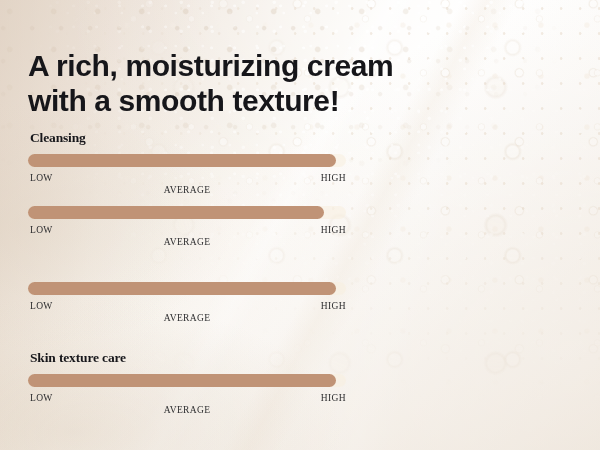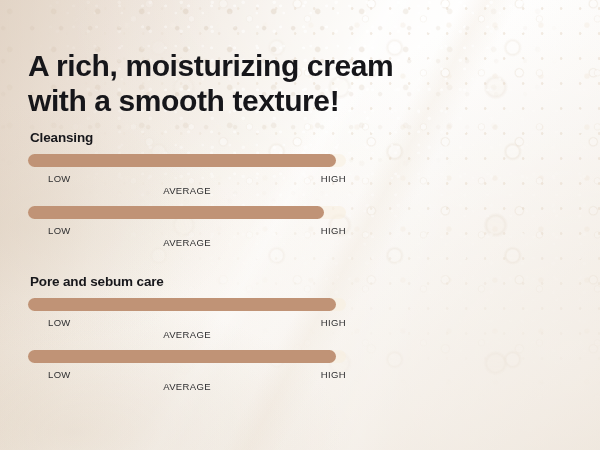--- a/index.html
+++ b/index.html
@@ -175,20 +175,21 @@
     color: #16161a;
     letter-spacing: -0.4px;
     white-space: pre-line;
   }
 
   .metrics {
     position: absolute;
     left: 28px;
     top: 130px;
     width: 318px;
+    font-family: Liberation Serif, serif;
   }
 
   .metric {
     position: relative;
     height: 68px;
   }
 
   .metric-label {
     font-size: 13.5px;
     font-weight: bold;
@@ -221,21 +222,21 @@
     margin-top: 6px;
     height: 12px;
     width: 318px;
     font-size: 9.5px;
     letter-spacing: 0.35px;
     color: #2e2e30;
   }
 
   .scale .s-low {
     position: absolute;
-    left: 20px;
+    left: 2px;
     top: 0;
   }
 
   .scale .s-avg {
     position: absolute;
     left: 50%;
     top: 12px;
     transform: translateX(-50%);
   }
 
@@ -286,32 +287,32 @@
           <div class="bar-fill" style="width: 93%; background: rgb(192, 147, 118);"></div>
         </div>
         <div class="scale">
           <span class="s-low">LOW</span>
           <span class="s-avg">AVERAGE</span>
           <span class="s-high">HIGH</span>
         </div>
       </div>
 
       <div class="metric">
-        <div class="metric-label">Pore and sebum care</div>
         <div class="bar-track" style="background: rgba(247, 238, 223, 0.55);">
           <div class="bar-fill" style="width: 97%; background: rgb(192, 147, 118);"></div>
         </div>
         <div class="scale">
           <span class="s-low">LOW</span>
           <span class="s-avg">AVERAGE</span>
           <span class="s-high">HIGH</span>
         </div>
       </div>
 
       <div class="metric">
+        <div class="metric-label">Skin texture care</div>
         <div class="bar-track" style="background: rgba(247, 238, 223, 0.55);">
           <div class="bar-fill" style="width: 97%; background: rgb(192, 147, 118);"></div>
         </div>
         <div class="scale">
           <span class="s-low">LOW</span>
           <span class="s-avg">AVERAGE</span>
           <span class="s-high">HIGH</span>
         </div>
       </div>
 

